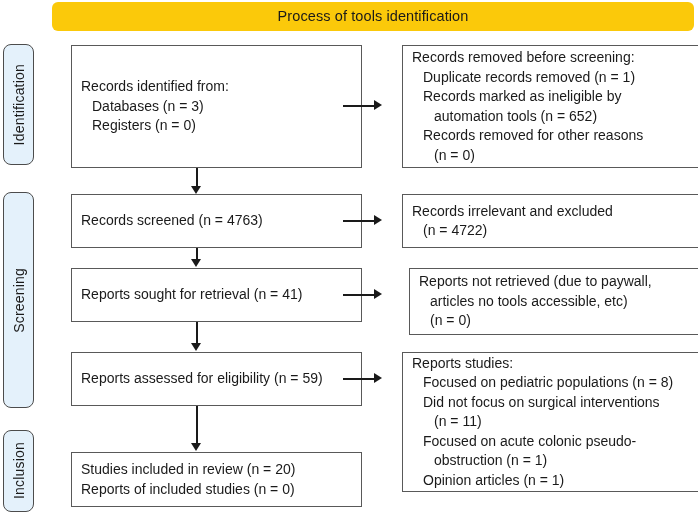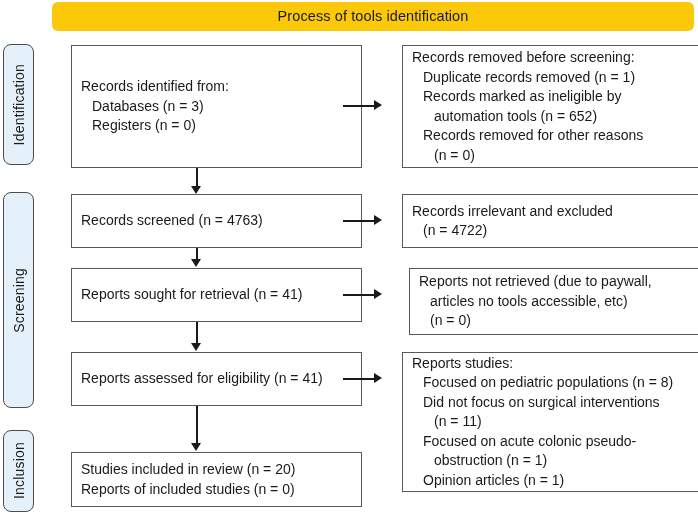--- a/index.html
+++ b/index.html
@@ -193,21 +193,21 @@
     <div class="line">Reports sought for retrieval (n = 41)</div>
   </div>
 
   <div class="box box-notretr">
     <div class="line">Reports not retrieved (due to paywall,</div>
     <div class="line indent1">articles no tools accessible, etc)</div>
     <div class="line indent1">(n = 0)</div>
   </div>
 
   <div class="box box-assessed">
-    <div class="line">Reports assessed for eligibility (n = 41)</div>
+    <div class="line">Reports assessed for eligibility (n = 59)</div>
   </div>
 
   <div class="box box-excluded">
     <div class="line">Reports studies:</div>
     <div class="line indent1">Focused on pediatric populations (n = 8)</div>
     <div class="line indent1">Did not focus on surgical interventions</div>
     <div class="line indent2">(n = 11)</div>
     <div class="line indent1">Focused on acute colonic pseudo-</div>
     <div class="line indent2">obstruction (n = 1)</div>
     <div class="line indent1">Opinion articles (n = 1)</div>

